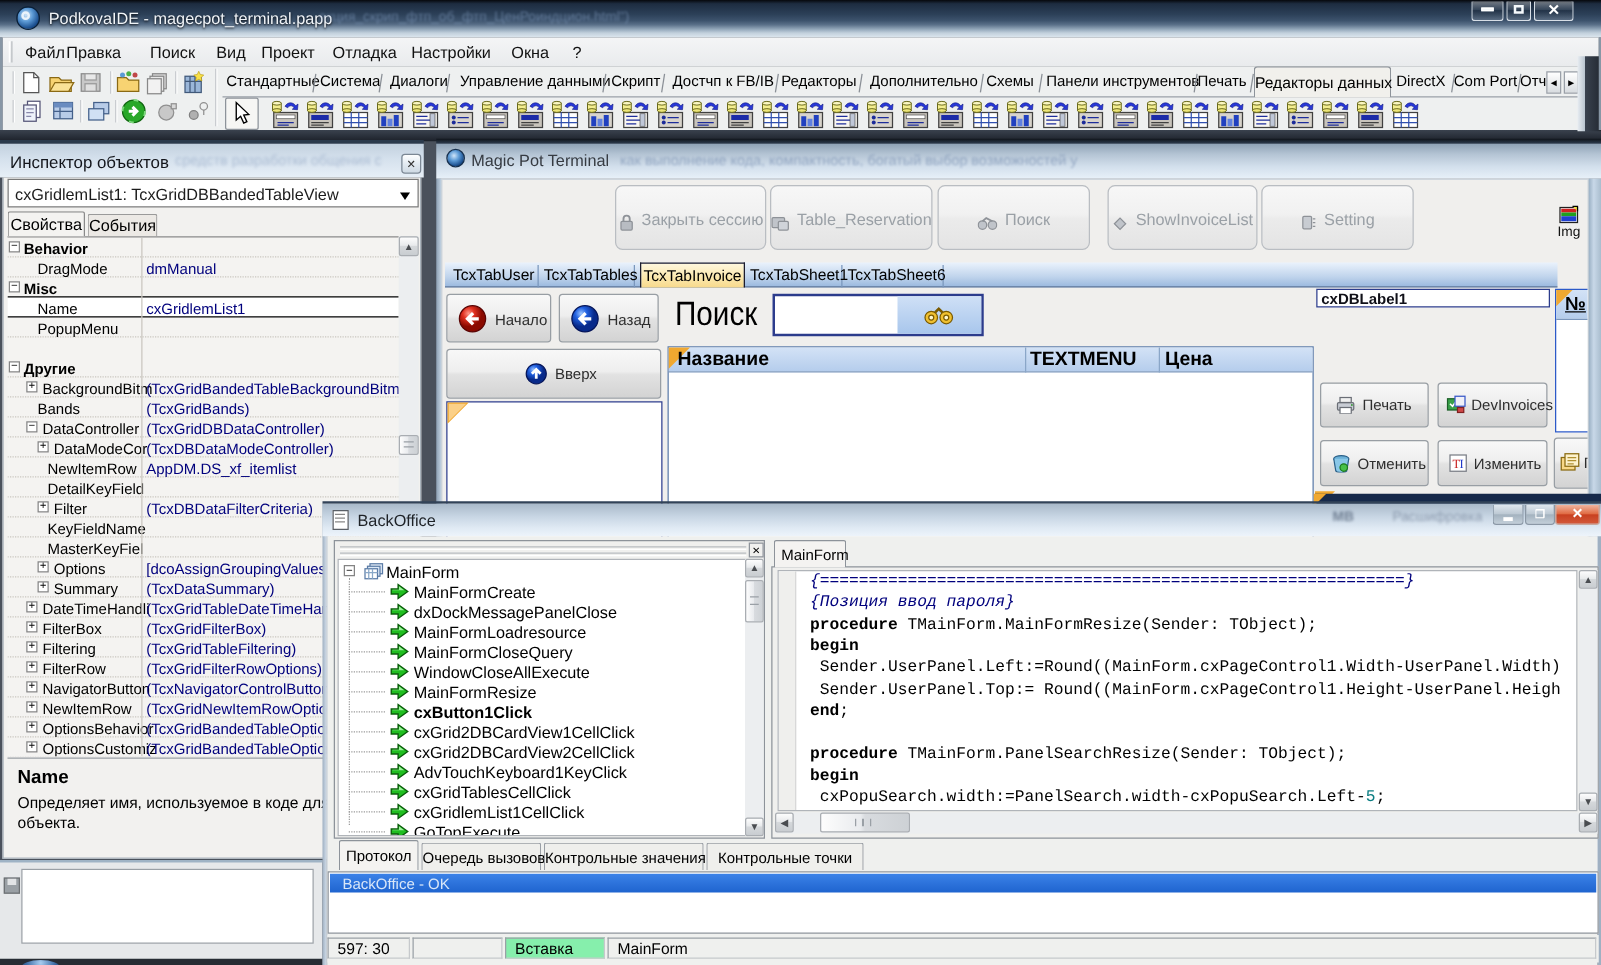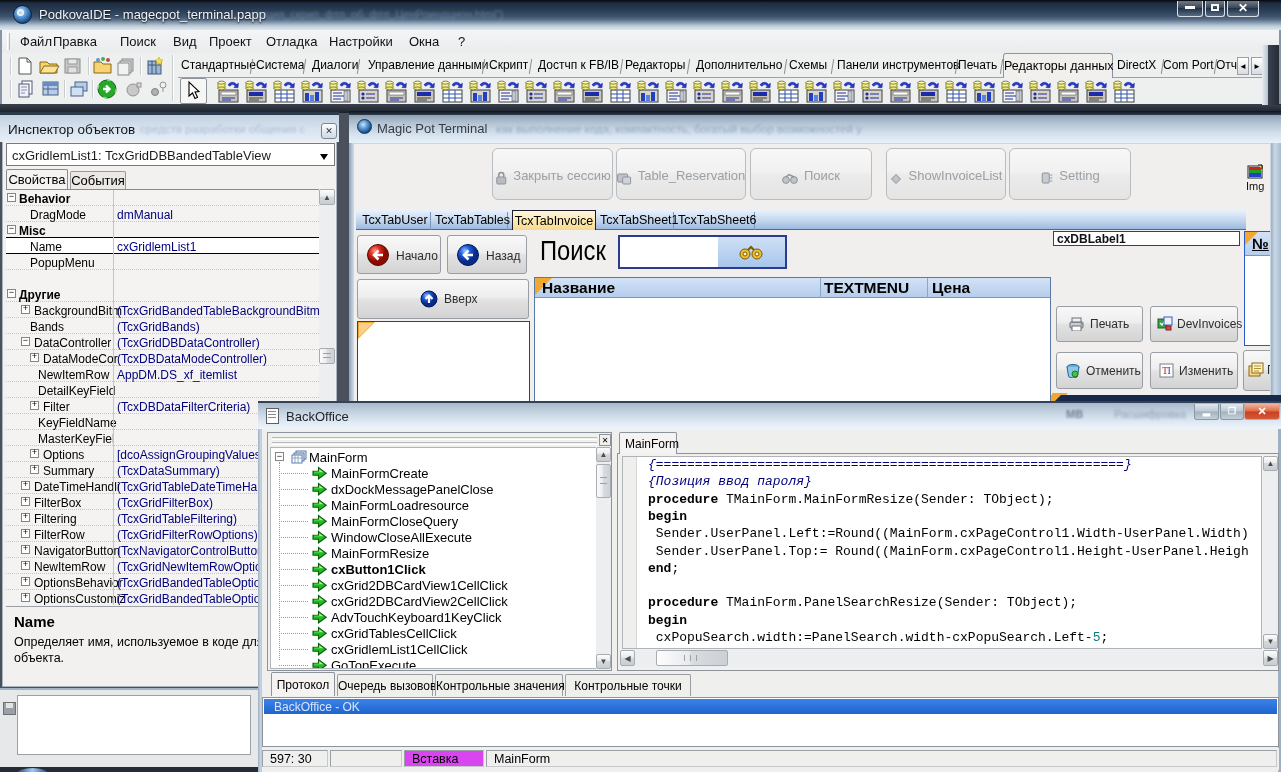--- a/index.html
+++ b/index.html
@@ -935,16 +935,16 @@
         <div class="abs" style="left:72px;top:2px;width:96px;height:22px;background:#efefec;border:1px solid #9a9fa5;border-bottom:none;border-radius:2px 2px 0 0;font-size:12px;text-align:center;padding-top:4px;white-space:nowrap;">Очередь вызовов</div>
         <div class="abs" style="left:170px;top:2px;width:128px;height:22px;background:#efefec;border:1px solid #9a9fa5;border-bottom:none;border-radius:2px 2px 0 0;font-size:12px;text-align:center;padding-top:4px;white-space:nowrap;">Контрольные значения</div>
         <div class="abs" style="left:300px;top:2px;width:126px;height:22px;background:#efefec;border:1px solid #9a9fa5;border-bottom:none;border-radius:2px 2px 0 0;font-size:12px;text-align:center;padding-top:4px;white-space:nowrap;">Контрольные точки</div>
       </div>
       <div class="abs" style="left:0;top:268px;width:1017px;height:50px;background:#fff;border:1px solid #8d939a;">
         <div class="abs" style="left:1px;top:1px;width:1013px;height:15px;background:linear-gradient(#3b82e8,#1f64cf);color:#d8e6f8;font-size:12px;padding:1px 0 0 10px;">BackOffice - OK</div>
       </div>
       <div class="abs" style="left:0;top:319px;width:1017px;height:22px;background:#eff0ee;">
         <div class="abs" style="left:0px;top:2px;width:66px;height:17px;border:1px solid #c6c9cc;border-top-color:#9aa0a6;border-left-color:#9aa0a6;background:#eff0ee;font-size:12.5px;padding:1px 0 0 7px;">597:  30</div>
         <div class="abs" style="left:68px;top:2px;width:72px;height:17px;border:1px solid #c6c9cc;border-top-color:#9aa0a6;border-left-color:#9aa0a6;background:#eff0ee;font-size:12.5px;padding:1px 0 0 7px;"></div>
-        <div class="abs" style="left:142px;top:2px;width:80px;height:17px;border:1px solid #c6c9cc;border-top-color:#9aa0a6;border-left-color:#9aa0a6;background:#d946ef;font-size:12.5px;padding:1px 0 0 7px;">Вставка</div>
+        <div class="abs" style="left:142px;top:2px;width:80px;height:17px;border:1px solid #c6c9cc;border-top-color:#9aa0a6;border-left-color:#9aa0a6;background:#86efac;font-size:12.5px;padding:1px 0 0 7px;">Вставка</div>
         <div class="abs" style="left:224px;top:2px;width:791px;height:17px;border:1px solid #c6c9cc;border-top-color:#9aa0a6;border-left-color:#9aa0a6;background:#eff0ee;font-size:12.5px;padding:1px 0 0 7px;">MainForm</div>
       </div>
     </div>
   </div>
 </body></html>

